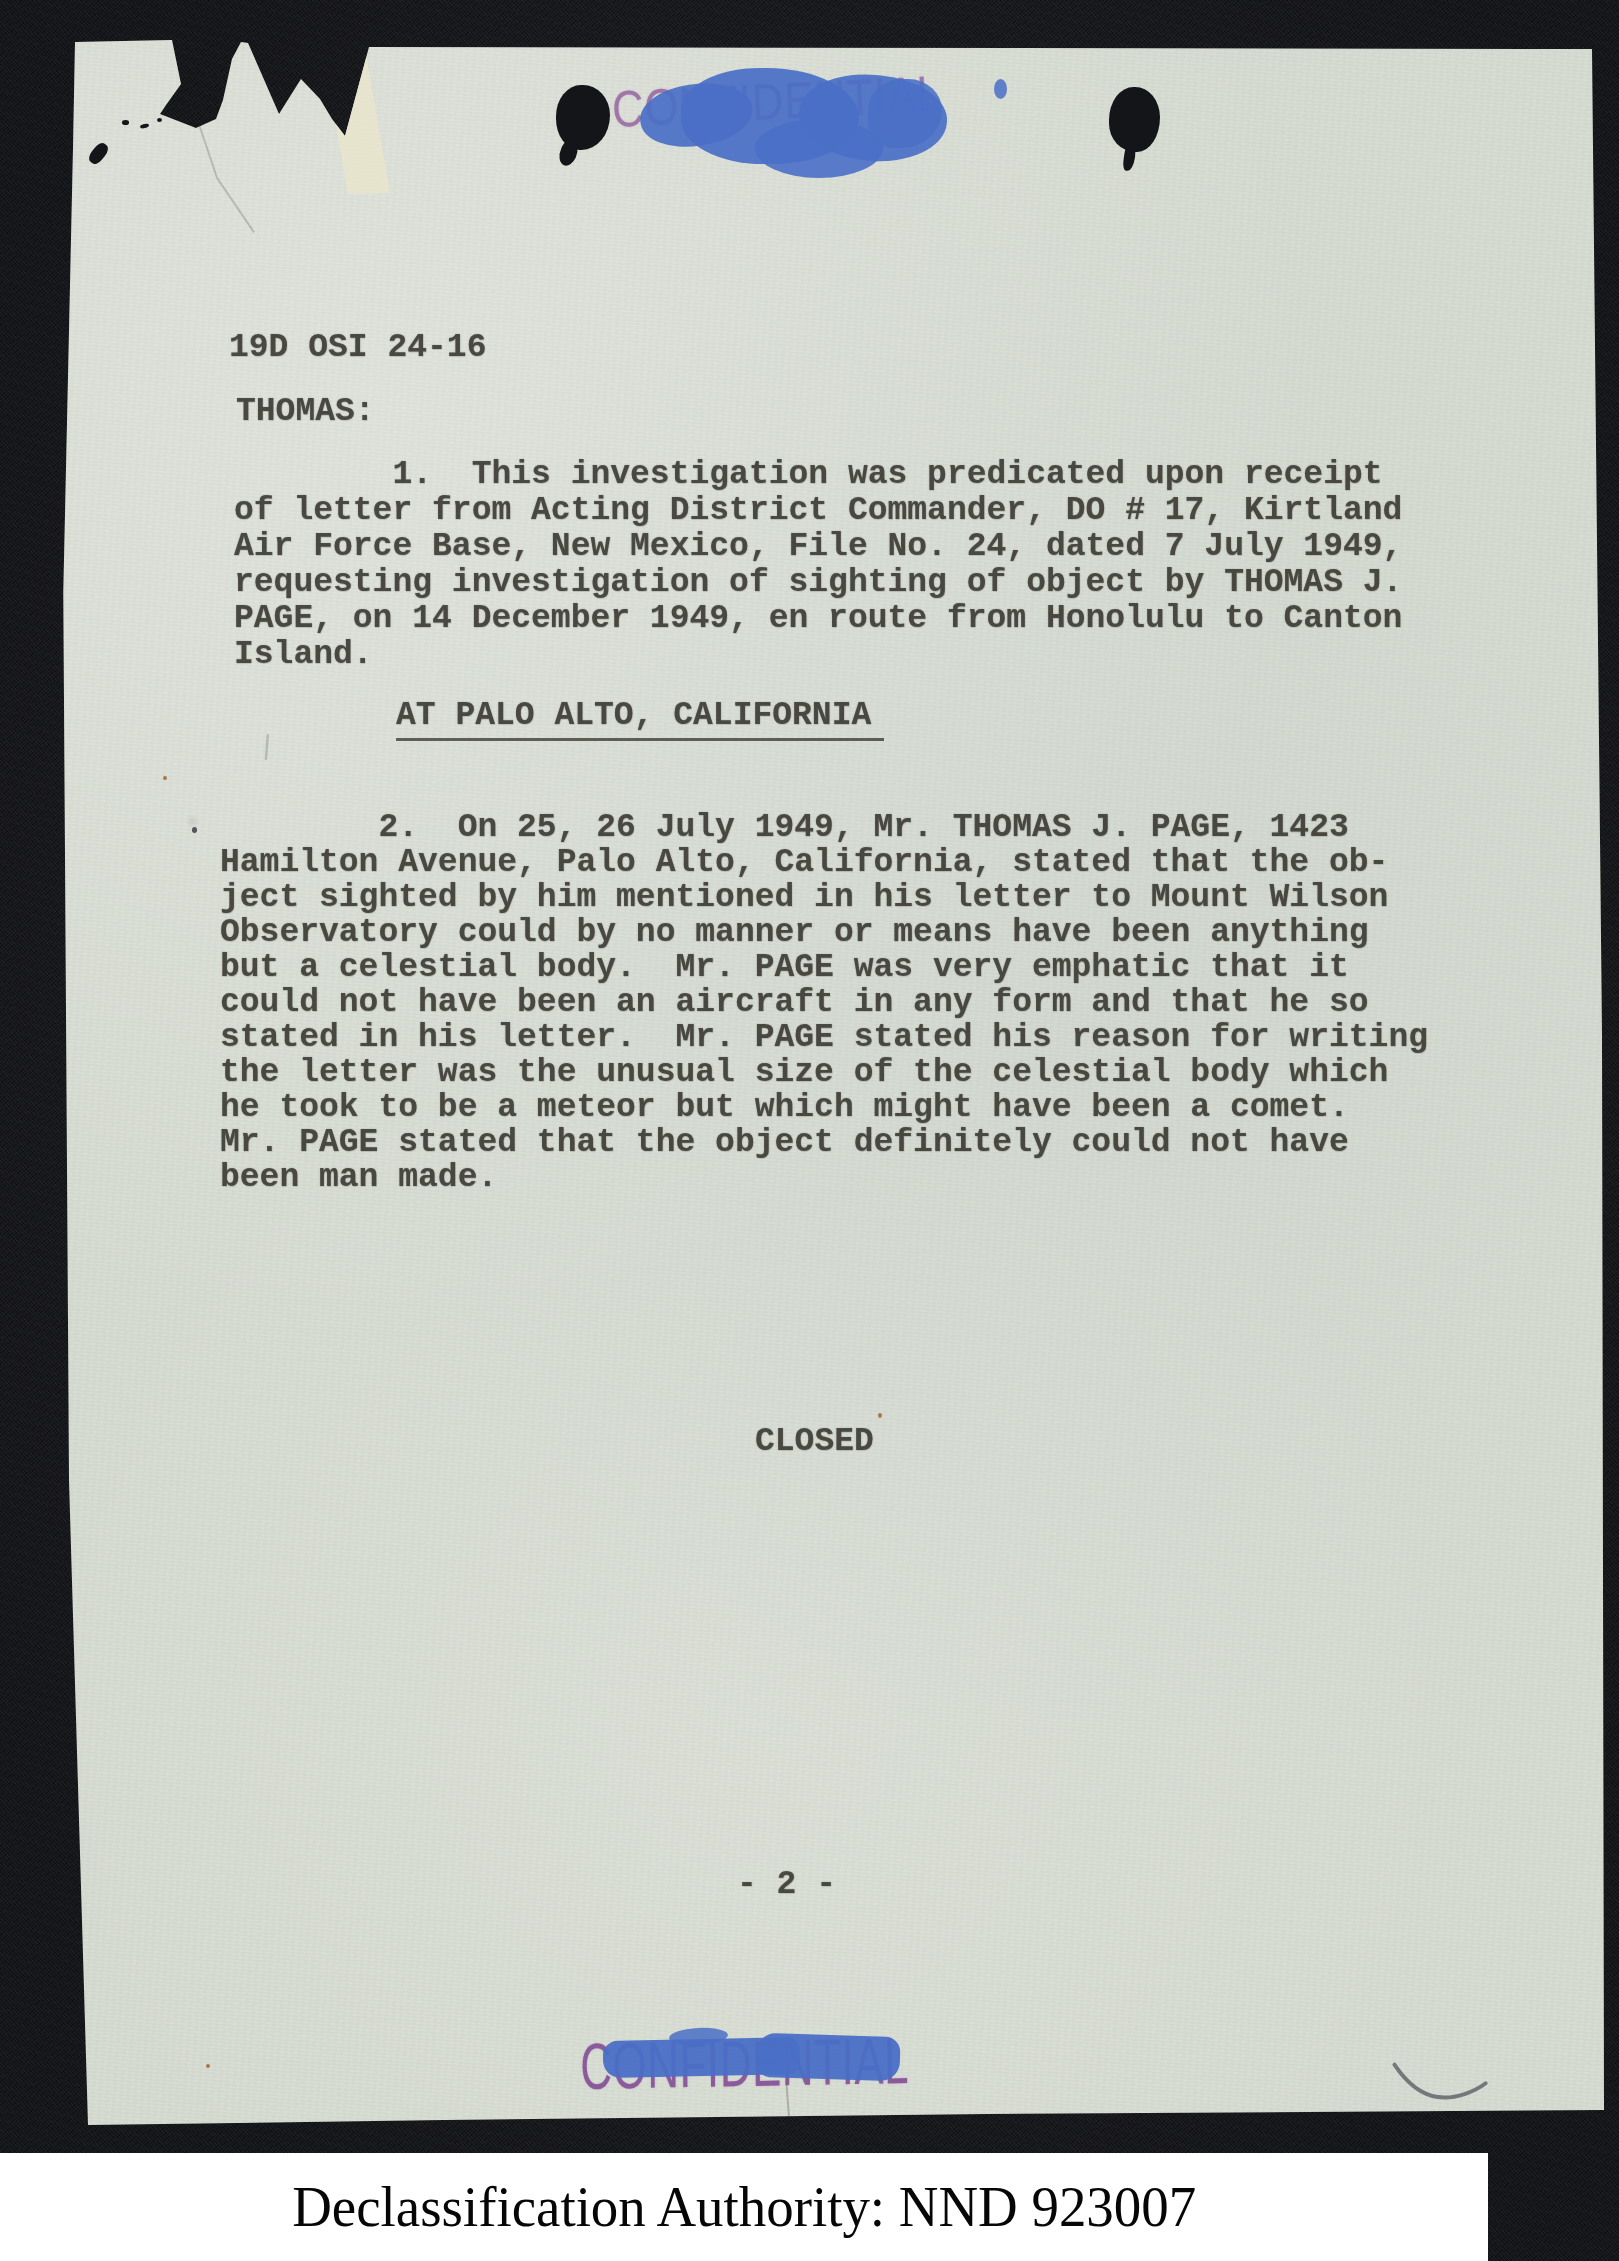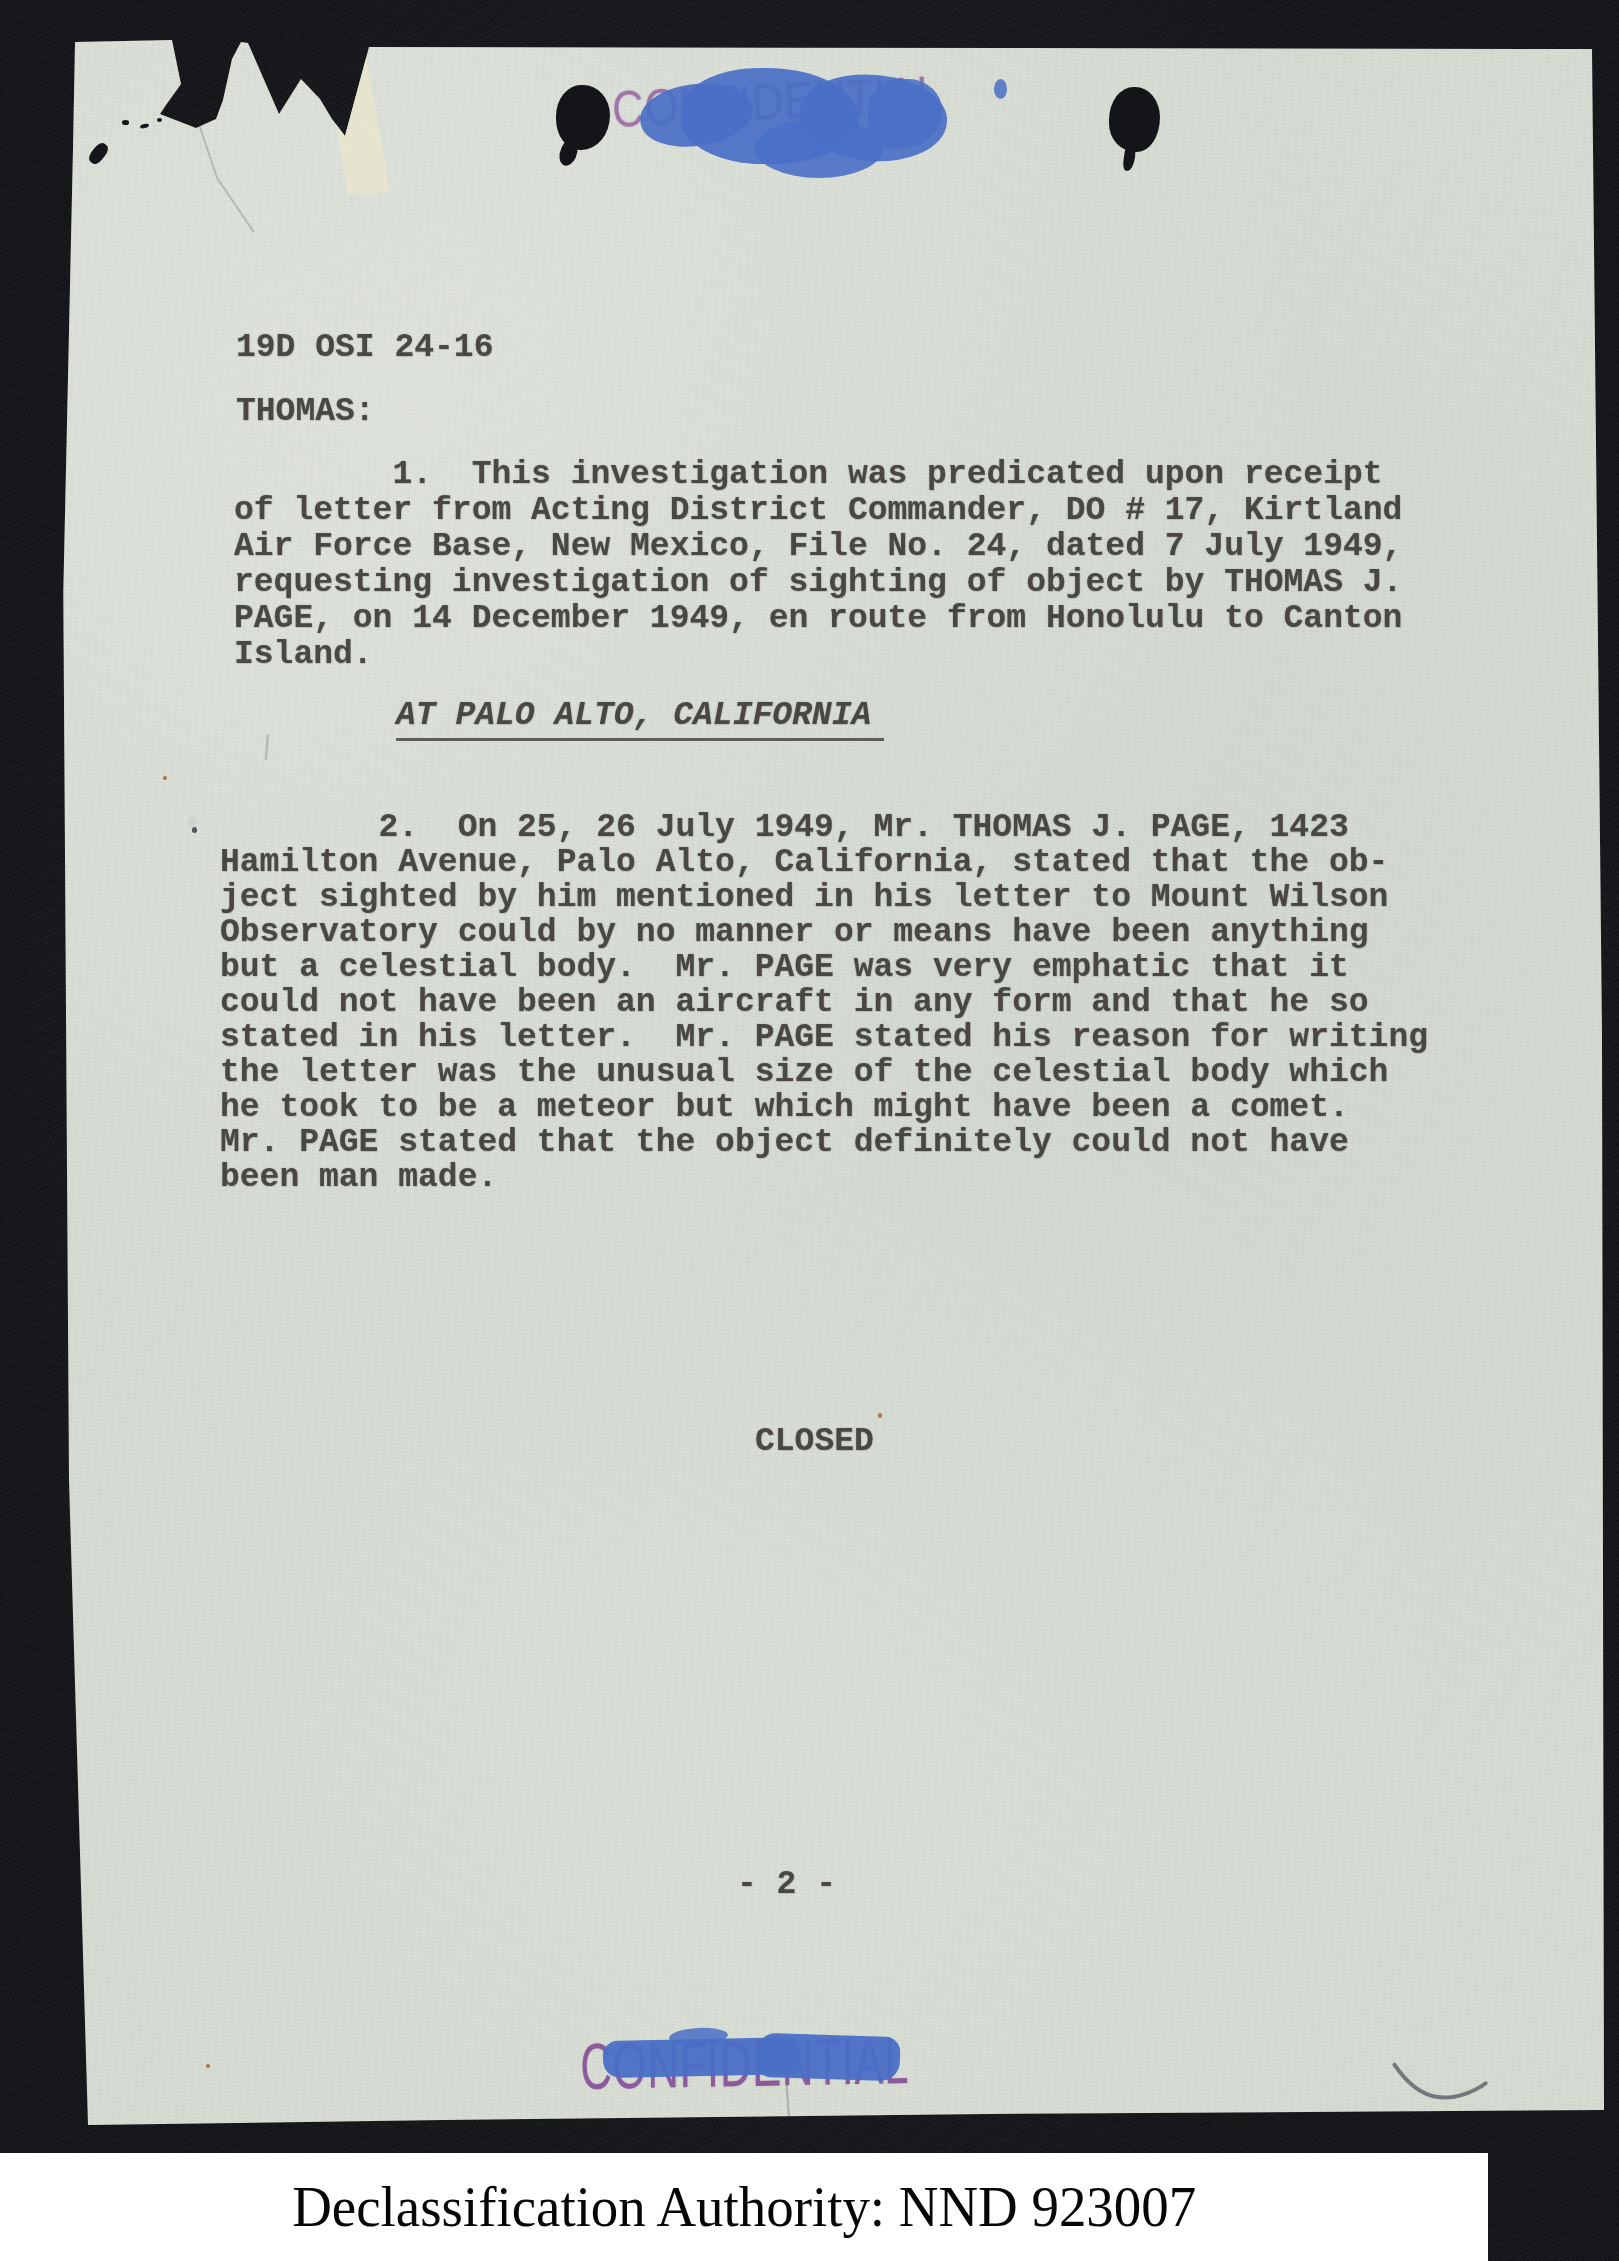--- a/index.html
+++ b/index.html
@@ -78,24 +78,24 @@
   .marker-top .b6{left:947px;top:59px;width:13px;height:20px;border-radius:50%;opacity:.85;}
   .marker-bottom .b1{left:556px;top:2019px;width:197px;height:37px;border-radius:15px 13px 11px 17px;transform:rotate(-1.2deg);opacity:.95;}
   .marker-bottom .b2{left:710px;top:2015px;width:143px;height:44px;border-radius:18px 15px 19px 13px;transform:rotate(1.8deg);opacity:.95;}
   .marker-bottom .b3{left:622px;top:2008px;width:59px;height:17px;border-radius:50%;transform:rotate(-3deg);opacity:.85;}
   
   .type{
     position:absolute;font-family:"Liberation Mono","DejaVu Sans Mono",monospace;
     font-weight:700;font-size:33px;line-height:36px;white-space:pre;
     color:rgba(62,60,54,.88);text-shadow:0 0 1.5px rgba(62,60,54,.38), 0.5px 0.5px 0 rgba(62,60,54,.12);
   }
-  .t-fileref{left:189px;top:310px;}
+  .t-fileref{left:182px;top:310px;}
   .t-details{left:189px;top:374px;}
   .t-para1{left:187px;top:437px;}
-  .t-heading{left:349px;top:678px;border-bottom:3.5px solid rgba(62,60,54,.8);padding:0 13px 4px 0;font-style:italic;}
+  .t-heading{left:349px;top:678px;border-bottom:3.5px solid rgba(62,60,54,.8);padding:0 13px 4px 0;}
   .t-para2{left:173px;top:747px;line-height:35px;margin-top:43px;}
   .t-closed{left:708px;top:1404px;}
   .t-page{left:690px;top:1847px;}
   
   .marks{position:absolute;left:0;top:0;width:1558px;height:2111px;}
   
   .footer-bar{
     position:absolute;left:0;top:2153px;width:1488px;height:108px;background:#ffffff;
     display:flex;align-items:center;justify-content:center;
   }

